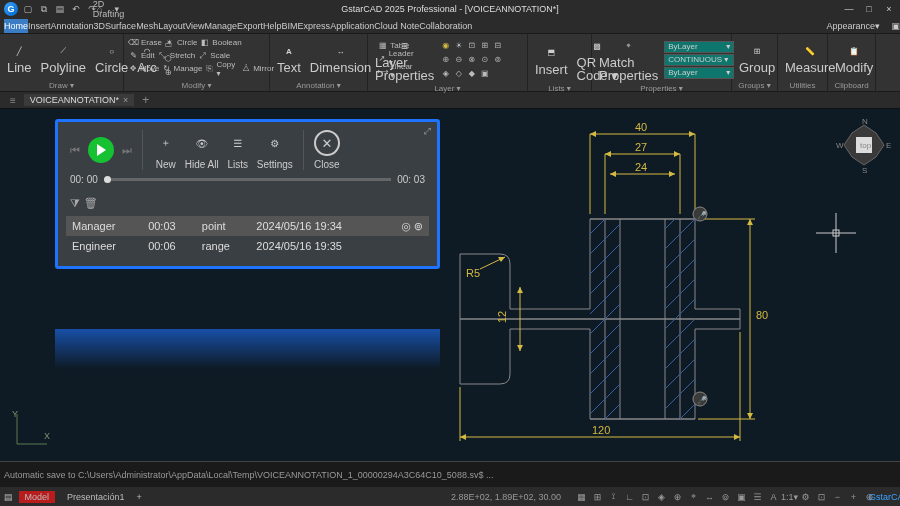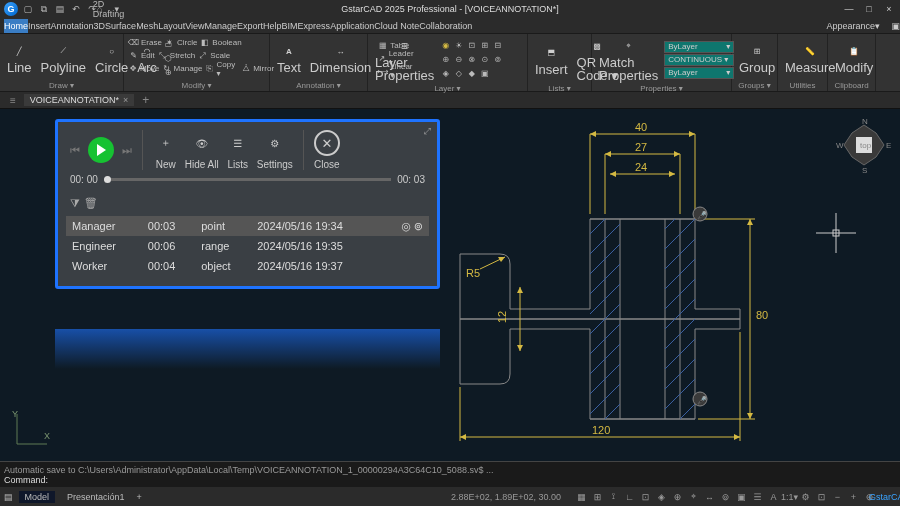--- a/index.html
+++ b/index.html
@@ -59,21 +59,21 @@
 .voicepanel tr{height:20px}
 .voicepanel tr.sel{background:#555}
 .voicepanel td{padding:2px 6px}
 .voicepanel .exp{position:absolute;top:4px;right:6px;color:#aaa;font-size:9px;cursor:pointer}
 .closecir{width:26px;height:26px;border:2px solid #ccc;border-radius:50%;display:flex;align-items:center;justify-content:center;color:#ccc;font-size:13px}
 .glow{position:absolute;left:55px;top:220px;width:385px;height:40px;background:linear-gradient(to bottom,rgba(30,115,255,0.6),rgba(30,115,255,0));pointer-events:none}
 .cmdline{height:26px;background:#1a1a1a;border-top:1px solid #444;font-family:Consolas,monospace;font-size:9px;color:#ccc;padding:1px 4px;display:flex;flex-direction:column;justify-content:center}
 .cmdline .l1{color:#999}
 .cmdline .l2{color:#ddd}
 .statusbar{height:19px;background:#2b2b2b;display:flex;align-items:center;font-size:9px;color:#bbb;padding:0 4px;gap:6px}
-.statusbar .tab{background:#0f172a;padding:1px 6px}
+.statusbar .tab{background:#b91c1c;padding:1px 6px}
 .statusbar .coords{margin-left:auto;margin-right:8px;color:#999}
 .statusbar .icons{display:flex;gap:3px;align-items:center}
 .statusbar .icons span{width:13px;height:13px;display:flex;align-items:center;justify-content:center;color:#999;font-size:9px}
 svg{overflow:visible}
 </style>
 </head>
 <body>
 
 <div class="titlebar">
   <div class="logo">G</div>
@@ -471,36 +471,28 @@
             <td>2024/05/16 19:34</td>
             <td style="text-align:right">◎ ⊚</td>
       </tr>
       <tr>
         <td>Engineer</td>
             <td>00:06</td>
             <td>range</td>
             <td>2024/05/16 19:35</td>
             <td></td>
       </tr>
-      <tr>
-        <td>Worker</td>
-            <td>00:04</td>
-            <td>object</td>
-            <td>2024/05/16 19:37</td>
-            <td></td>
-      </tr>
     </tbody>
       </table>
   </div>
   <div class="glow"></div>
 </div>
 
 <div class="cmdline">
   <div class="l1">Automatic save to C:\Users\Administrator\AppData\Local\Temp\VOICEANNOTATION_1_00000294A3C64C10_5088.sv$ ...</div>
-  <div class="l2">Command:</div>
 </div>
 
 <div class="statusbar">
   <span>▤</span>
   <span class="tab">Model</span>
   <span class="tab" style="background:transparent">Presentación1</span>
   <span>+</span>
   <span class="coords">2.88E+02, 1.89E+02, 30.00</span>
   <div class="icons">
     <span>▦</span>

